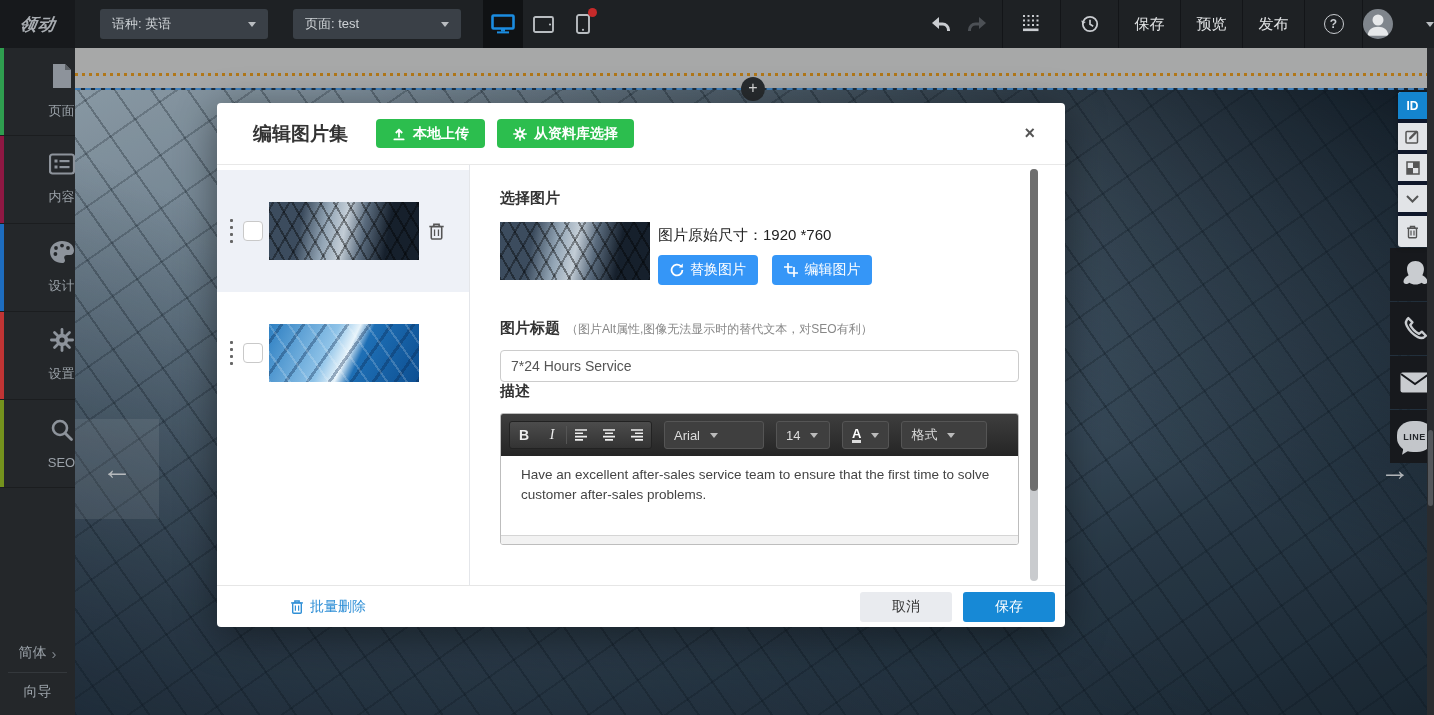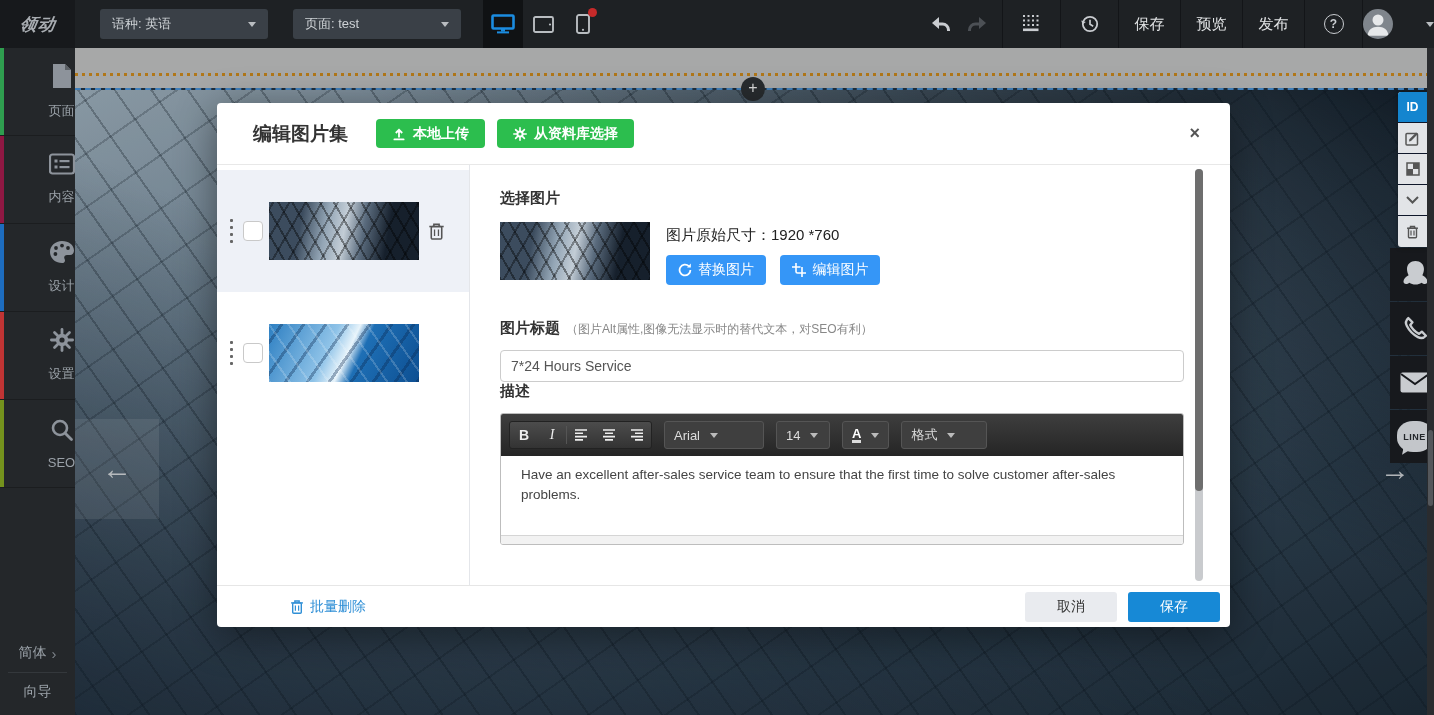--- a/index.html
+++ b/index.html
@@ -47,36 +47,36 @@
       linear-gradient(25deg, rgba(31,45,60,0.9), rgba(31,45,60,0) 45%),
       linear-gradient(205deg, rgba(15,25,36,0.95), rgba(15,25,36,0) 40%),
       linear-gradient(160deg, #9fb0bd 0%, #7a8fa0 25%, #51677a 50%, #2e4050 75%, #1d2b38 100%); }
   .add-btn { position:absolute; left:666px; top:29px; width:24px; height:24px; border-radius:50%; background:#2e3236; color:#fff; font-size:16px; line-height:22px; text-align:center; cursor:pointer; z-index:3; }
   .arrow-prev { position:absolute; left:0; top:371px; width:84px; height:100px; background:rgba(255,255,255,0.10); display:flex; align-items:center; justify-content:center; color:#d6d9dc; font-size:30px; cursor:pointer; }
   .arrow-next { position:absolute; right:24px; top:405px; color:#cfd2d6; font-size:30px; cursor:pointer; z-index:2; }
   .backdrop { position:absolute; inset:0; background:rgba(10,12,16,0.15); z-index:4; }
 
   
   .mini-bar { position:absolute; right:7px; top:44px; width:29px; background:#e2e4e7; border-radius:3px 0 0 3px; z-index:6; box-shadow:0 1px 4px rgba(0,0,0,0.3); }
-  .mini-cell { height:31px; display:flex; align-items:center; justify-content:center; border-bottom:1px solid #0f172a; cursor:pointer; }
+  .mini-cell { height:31px; display:flex; align-items:center; justify-content:center; border-bottom:4px solid #0f172a; cursor:pointer; }
   .mini-cell:last-child { border-bottom:none; }
   .mini-id { background:#1485cf; color:#fff; font-size:12px; font-weight:bold; border-radius:3px 0 0 0; }
 
   
   .contact { position:absolute; right:7px; top:200px; width:37px; z-index:5; }
   .c-block { width:49px; height:53px; background:#17191d; margin-bottom:1px; display:flex; align-items:center; justify-content:center; cursor:pointer; }
   .line-bubble { position:relative; width:36px; height:31px; background:#c3c6ca; border-radius:16px/14px; display:flex; align-items:center; justify-content:center; font-size:9px; font-weight:bold; color:#23262a; letter-spacing:0.5px; }
   .line-bubble::after { content:""; position:absolute; left:6px; bottom:-4px; border:5px solid transparent; border-top-color:#c3c6ca; border-left-color:#c3c6ca; transform:rotate(12deg); }
 
   
   .app-sb { position:absolute; right:0; top:0; width:7px; bottom:0; background:#2a2c2f; z-index:7; }
   .app-sb-thumb { position:absolute; left:1px; right:1px; top:382px; height:76px; background:#54575b; border-radius:3px; }
 
   
-  .modal { position:absolute; left:217px; top:103px; width:1013px; height:524px; background:#fff; border-radius:4px; box-shadow:0 8px 40px rgba(0,0,0,0.45); z-index:10; display:flex; flex-direction:column; }
+  .modal { position:absolute; left:217px; top:103px; width:848px; height:524px; background:#fff; border-radius:4px; box-shadow:0 8px 40px rgba(0,0,0,0.45); z-index:10; display:flex; flex-direction:column; }
   .m-header { height:62px; border-bottom:1px solid #e8e8e8; display:flex; align-items:center; padding:0 22px 0 36px; }
   .m-title { font-size:19px; font-weight:bold; color:#333; }
   .g-btn { height:29px; background:#2cbe4e; color:#fff; border:none; border-radius:4px; font-size:14px; font-weight:bold; display:flex; align-items:center; gap:7px; padding:0 16px; margin-left:12px; cursor:pointer; font-family:inherit; }
   .g-btn:first-of-type { margin-left:28px; }
   .m-close { margin-left:auto; font-size:18px; font-weight:bold; color:#555; cursor:pointer; padding:4px 8px; }
   .m-body { flex:1; display:flex; position:relative; overflow:hidden; }
   .m-list { width:253px; border-right:1px solid #e4e6ea; padding-top:5px; }
   .g-item { height:122px; display:flex; align-items:center; padding:0 15px 0 13px; cursor:pointer; }
   .g-item.selected { background:#eef1f7; }
   .drag-handle { display:flex; flex-direction:column; gap:4px; margin-right:10px; cursor:grab; }
@@ -90,21 +90,21 @@
   .thumb-b { background:
       repeating-linear-gradient(55deg, rgba(255,255,255,0.18) 0 2px, transparent 2px 16px),
       repeating-linear-gradient(-55deg, rgba(10,40,80,0.35) 0 3px, transparent 3px 18px),
       linear-gradient(115deg, #2d7fc2 0%, #8fc3e8 40%, #e8f4fb 52%, #1e6fb5 60%, #0d4f92 100%); }
   .item-trash { margin-left:9px; cursor:pointer; }
 
   .m-content { flex:1; padding:24px 46px 0 30px; }
   .sec-label { font-size:15px; font-weight:bold; color:#333; }
   .hint { font-size:12px; color:#888; font-weight:normal; margin-left:6px; }
   .sel-row { display:flex; margin-top:14px; }
-  .sel-info { margin-left:16px; }
+  .sel-info { margin-left:8px; }
   .size-text { font-size:15px; color:#222; margin-top:4px; }
   .b-btn { height:30px; background:#3596f7; color:#fff; border:none; border-radius:4px; font-size:14px; display:inline-flex; align-items:center; gap:6px; padding:0 12px; margin-right:10px; margin-top:10px; cursor:pointer; font-family:inherit; }
   .title-row { margin-top:34px; display:flex; align-items:baseline; }
   .text-input { width:100%; height:32px; border:1px solid #ccc; border-radius:4px; margin-top:12px; padding:0 10px; font-size:14px; color:#555; font-family:inherit; outline:none; }
   .desc-row { }
   .rte { margin-top:12px; border:1px solid #bdbdbd; border-radius:3px; overflow:hidden; }
   .rte-toolbar { height:42px; background:linear-gradient(#3e3e3e,#252525); display:flex; align-items:center; padding:0 8px; gap:12px; }
   .rte-group { display:flex; background:linear-gradient(#4c4c4c,#333); border:1px solid #222; border-radius:3px; }
   .rte-btn { width:28px; height:26px; color:#eee; display:flex; align-items:center; justify-content:center; font-size:14px; cursor:pointer; }
   .rte-btn.bold { font-weight:bold; }

